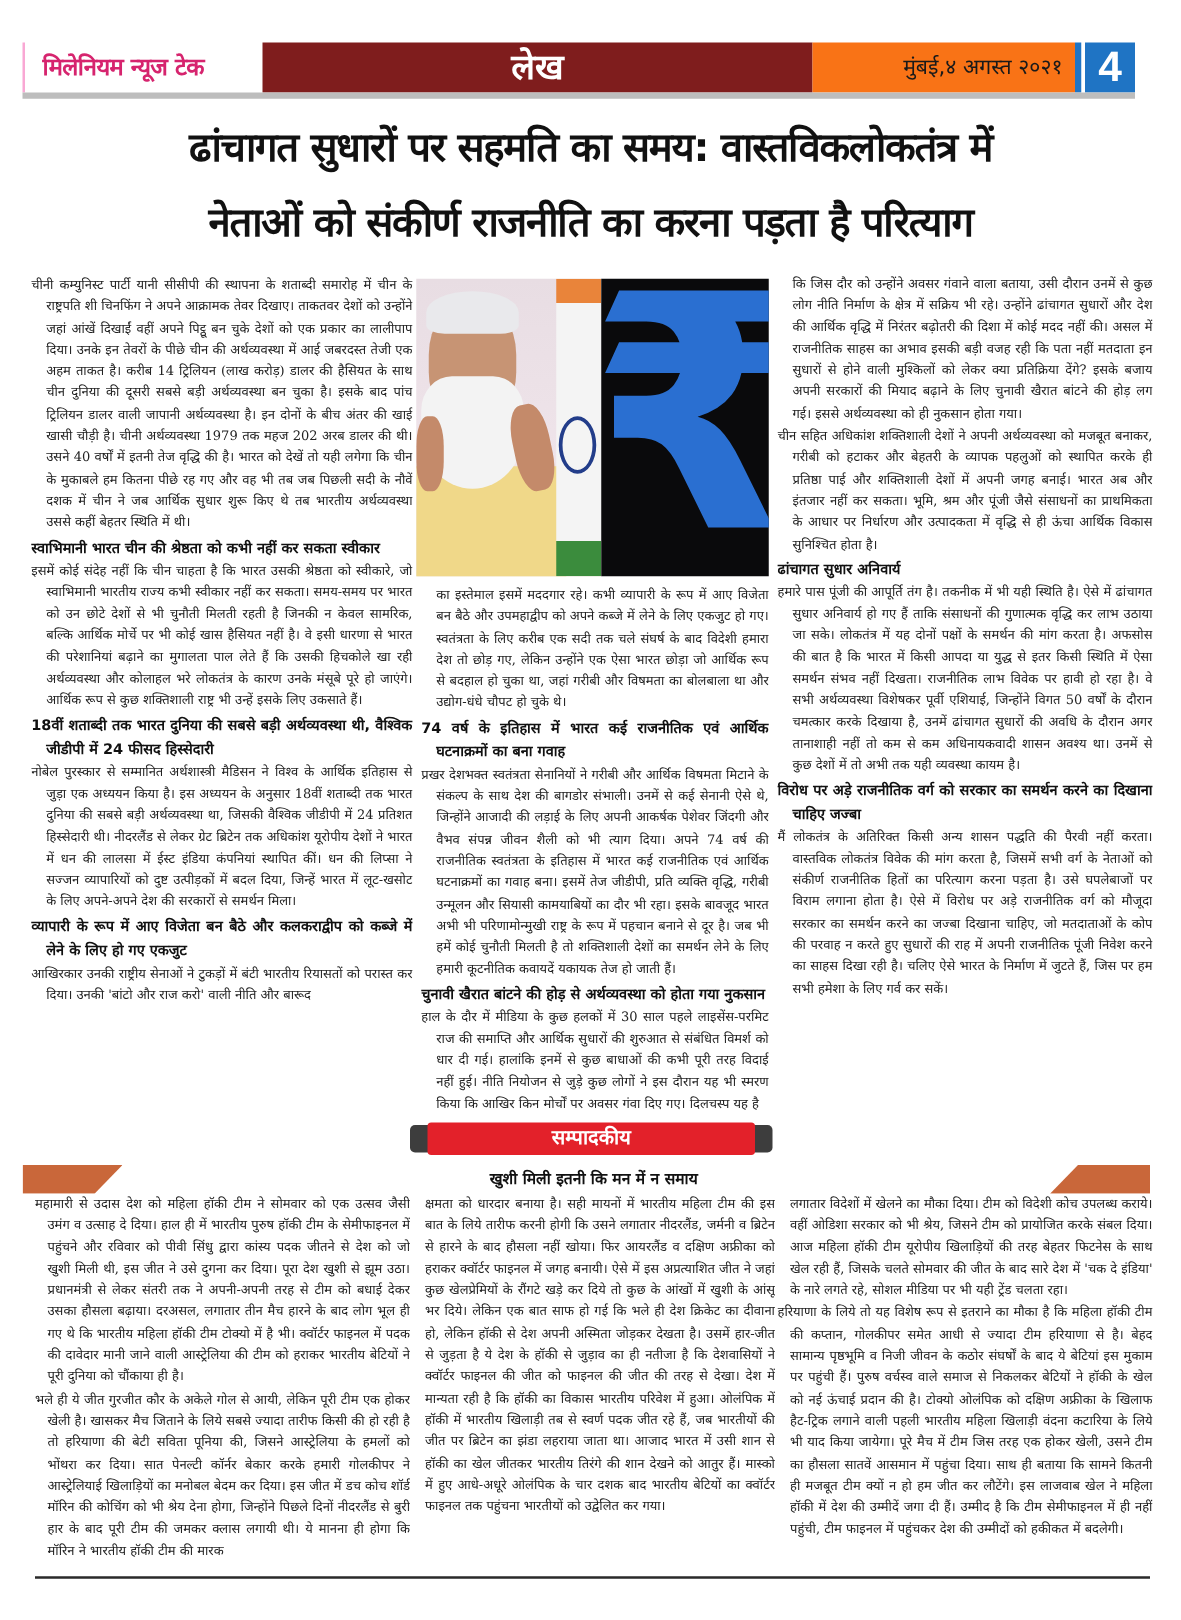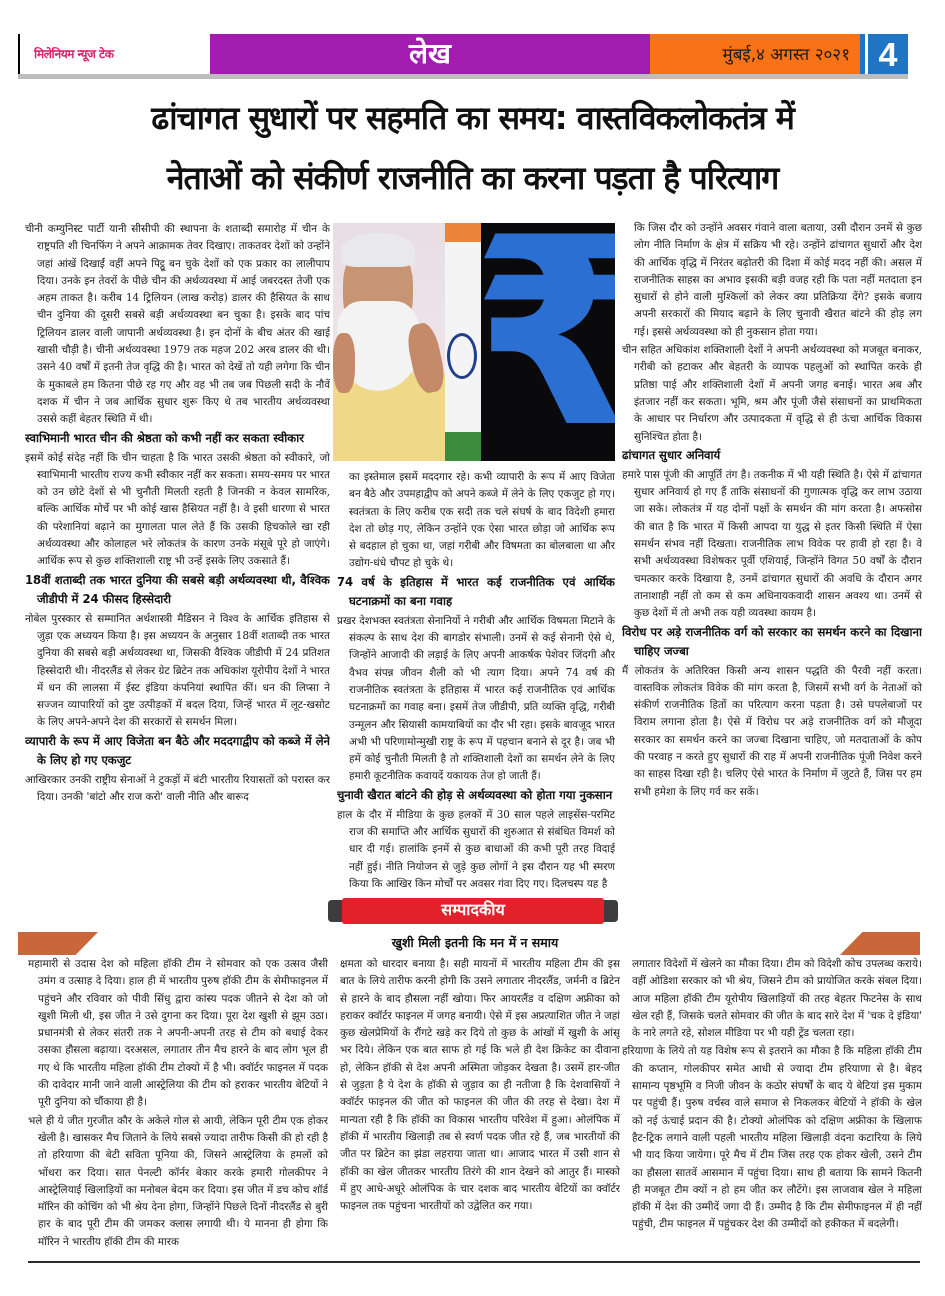--- a/index.html
+++ b/index.html
@@ -1,24 +1,24 @@
 <!DOCTYPE html>
 <html><head>
 <meta charset="utf-8">
 <style>
   html, body { margin: 0; padding: 0; background: #ffffff; }
   body { width: 945px; height: 1296px; position: relative; overflow: hidden;
          font-family: "DejaVu Sans", "Liberation Sans", sans-serif; color: #1a1a1a; }
 
   
   .masthead { position: absolute; left: 18px; top: 34px; width: 890px; height: 40px; display: flex; }
-  .masthead .brand { width: 192px; height: 40px; border-left: 2px solid #000000; background: #fff;
-                     color: #d6246e; font-weight: bold; font-size: 12px; line-height: 40px;
+  .masthead .brand { width: 192px; height: 40px; border-left: 2px solid #f9a8d4; background: #fff;
+                     color: #d6246e; font-weight: bold; font-size: 19px; line-height: 40px;
                      padding-left: 14px; box-sizing: border-box; letter-spacing: -0.5px; white-space: nowrap; overflow: hidden; }
-  .masthead .section { width: 440px; height: 40px; background: #a21caf; color: #fff; font-weight: bold;
+  .masthead .section { width: 440px; height: 40px; background: #7f1d1d; color: #fff; font-weight: bold;
                        font-size: 28px; text-align: center; line-height: 40px; }
   .masthead .date { width: 210px; height: 40px; background: #f97316; color: #1a1a1a; font-size: 17px;
                     line-height: 40px; text-align: right; padding-right: 10px; box-sizing: border-box; white-space: nowrap; }
   .masthead .pageno { width: 48px; height: 40px; display: flex; align-items: stretch; }
   .masthead .pageno .bar { width: 5px; background: #1f74c4; margin-right: 3px; }
   .masthead .pageno .num { flex: 1; background: #1f74c4; color: #fff; font-weight: bold; font-size: 34px;
                            line-height: 40px; text-align: center; font-family: "Liberation Sans", sans-serif; }
   .mast-rule { position: absolute; left: 18px; top: 74px; width: 890px; height: 5px; background: #bdbdbd; }
 
   
@@ -98,21 +98,21 @@
   <div>ढांचागत सुधारों पर सहमति का समय: वास्तविकलोकतंत्र में</div>
   <div>नेताओं को संकीर्ण राजनीति का करना पड़ता है परित्याग</div>
 </div>
 
 <div class="col col-a">
     <p>चीनी कम्युनिस्ट पार्टी यानी सीसीपी की स्थापना के शताब्दी समारोह में चीन के राष्ट्रपति शी चिनफिंग ने अपने आक्रामक तेवर दिखाए। ताकतवर देशों को उन्होंने जहां आंखें दिखाईं वहीं अपने पिट्ठू बन चुके देशों को एक प्रकार का लालीपाप दिया। उनके इन तेवरों के पीछे चीन की अर्थव्यवस्था में आई जबरदस्त तेजी एक अहम ताकत है। करीब 14 ट्रिलियन (लाख करोड़) डालर की हैसियत के साथ चीन दुनिया की दूसरी सबसे बड़ी अर्थव्यवस्था बन चुका है। इसके बाद पांच ट्रिलियन डालर वाली जापानी अर्थव्यवस्था है। इन दोनों के बीच अंतर की खाई खासी चौड़ी है। चीनी अर्थव्यवस्था 1979 तक महज 202 अरब डालर की थी। उसने 40 वर्षों में इतनी तेज वृद्धि की है। भारत को देखें तो यही लगेगा कि चीन के मुकाबले हम कितना पीछे रह गए और वह भी तब जब पिछली सदी के नौवें दशक में चीन ने जब आर्थिक सुधार शुरू किए थे तब भारतीय अर्थव्यवस्था उससे कहीं बेहतर स्थिति में थी।</p>
     <h3>स्वाभिमानी भारत चीन की श्रेष्ठता को कभी नहीं कर सकता स्वीकार</h3>
     <p>इसमें कोई संदेह नहीं कि चीन चाहता है कि भारत उसकी श्रेष्ठता को स्वीकारे, जो स्वाभिमानी भारतीय राज्य कभी स्वीकार नहीं कर सकता। समय-समय पर भारत को उन छोटे देशों से भी चुनौती मिलती रहती है जिनकी न केवल सामरिक, बल्कि आर्थिक मोर्चे पर भी कोई खास हैसियत नहीं है। वे इसी धारणा से भारत की परेशानियां बढ़ाने का मुगालता पाल लेते हैं कि उसकी हिचकोले खा रही अर्थव्यवस्था और कोलाहल भरे लोकतंत्र के कारण उनके मंसूबे पूरे हो जाएंगे। आर्थिक रूप से कुछ शक्तिशाली राष्ट्र भी उन्हें इसके लिए उकसाते हैं।</p>
     <h3>18वीं शताब्दी तक भारत दुनिया की सबसे बड़ी अर्थव्यवस्था थी, वैश्विक जीडीपी में 24 फीसद हिस्सेदारी</h3>
     <p>नोबेल पुरस्कार से सम्मानित अर्थशास्त्री मैडिसन ने विश्व के आर्थिक इतिहास से जुड़ा एक अध्ययन किया है। इस अध्ययन के अनुसार 18वीं शताब्दी तक भारत दुनिया की सबसे बड़ी अर्थव्यवस्था था, जिसकी वैश्विक जीडीपी में 24 प्रतिशत हिस्सेदारी थी। नीदरलैंड से लेकर ग्रेट ब्रिटेन तक अधिकांश यूरोपीय देशों ने भारत में धन की लालसा में ईस्ट इंडिया कंपनियां स्थापित कीं। धन की लिप्सा ने सज्जन व्यापारियों को दुष्ट उत्पीड़कों में बदल दिया, जिन्हें भारत में लूट-खसोट के लिए अपने-अपने देश की सरकारों से समर्थन मिला।</p>
-    <h3>व्यापारी के रूप में आए विजेता बन बैठे और मददगाद्वीप को कब्जे में लेने के लिए हो गए एकजुट</h3>
+    <h3>व्यापारी के रूप में आए विजेता बन बैठे और कलकराद्वीप को कब्जे में लेने के लिए हो गए एकजुट</h3>
     <p>आखिरकार उनकी राष्ट्रीय सेनाओं ने टुकड़ों में बंटी भारतीय रियासतों को परास्त कर दिया। उनकी 'बांटो और राज करो' वाली नीति और बारूद</p>
   </div>
 
 <div class="photo">
   <div class="pm" title="प्रधानमंत्री संबोधित करते हुए, पीछे तिरंगा">
     <div class="kurta"></div>
     <div class="head"></div>
     <div class="hair"></div>
     <div class="beard"></div>
     <div class="hand-l"></div>

